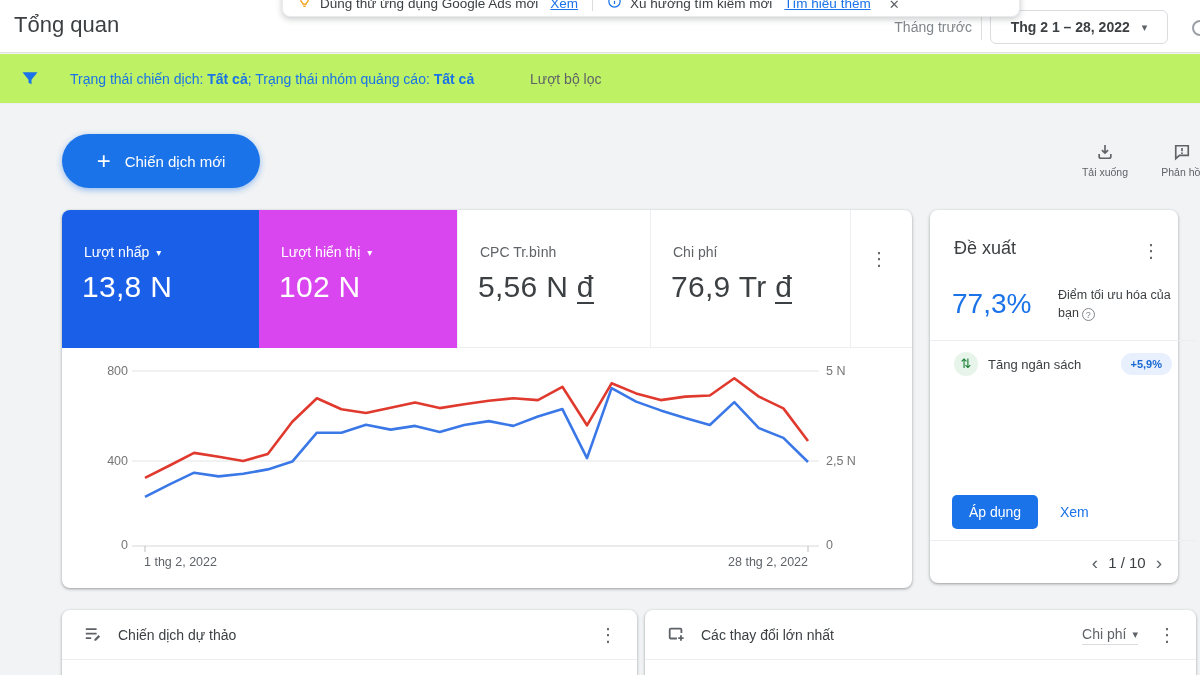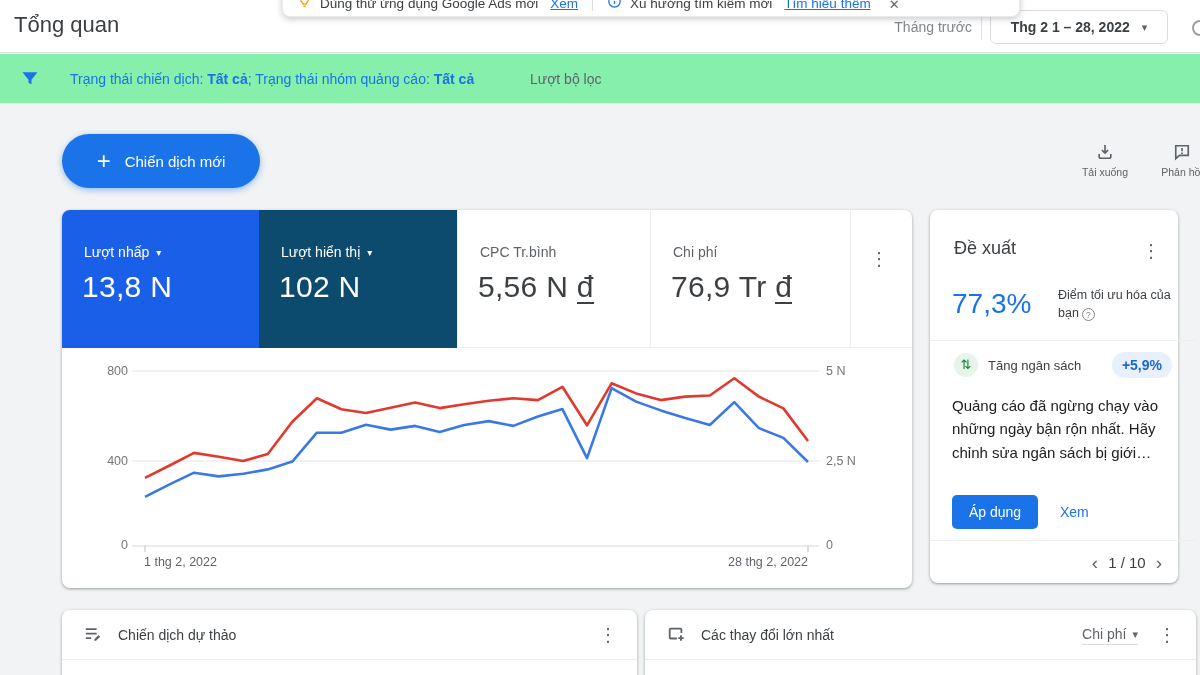--- a/index.html
+++ b/index.html
@@ -20,21 +20,21 @@
   .notif-divider { width:1px; height:16px; background:#dadce0; margin:0 14px 2px 14px; }
   .notif-close { font-size:13px; color:#5f6368; margin-left:18px; cursor:pointer; padding-bottom:1px; }
   .date-preset { position:absolute; right:228px; top:19px; font-size:14px; color:#80868b; cursor:pointer; }
   .date-vdiv { position:absolute; right:218px; top:14px; width:1px; height:26px; background:#e0e0e0; }
   .date-box { position:absolute; right:32px; top:10px; width:178px; height:34px; border:1px solid #dadce0; border-radius:6px;
     background:#fff; display:flex; align-items:center; justify-content:center; gap:12px; cursor:pointer; }
   .date-box .val { font-size:14px; font-weight:700; color:#3c4043; }
   .caret { font-size:11px; color:#5f6368; }
   .edge-icon { position:absolute; right:-8px; top:20px; width:16px; height:16px; border:2px solid #9aa0a6; border-radius:50%; }
   
-  .filterbar { position:absolute; left:0; top:54px; width:1200px; height:50px; background:#86efac; border-bottom:1px solid #eceef0; z-index:4; display:flex; align-items:center; }
+  .filterbar { position:absolute; left:0; top:54px; width:1200px; height:50px; background:#bef264; border-bottom:1px solid #eceef0; z-index:4; display:flex; align-items:center; }
   .funnel { position:absolute; left:20px; top:15px; }
   .filter-text { position:absolute; left:70px; top:17px; font-size:14px; color:#1a73e8; }
   .filter-text b { font-weight:700; }
   .more-filters { position:absolute; left:530px; top:17px; font-size:14px; color:#5f6368; cursor:pointer; }
   
   .new-campaign { position:absolute; left:62px; top:134px; width:198px; height:54px; border-radius:27px;
     color:#fff; display:flex; align-items:center; justify-content:center; gap:14px;
     font-size:15px; font-weight:500; box-shadow:0 2px 6px rgba(26,115,232,.45); cursor:pointer; }
   .plus { font-size:24px; font-weight:300; line-height:1; }
   .tool { position:absolute; width:64px; text-align:center; cursor:pointer; }
@@ -68,21 +68,21 @@
   .reco-title { position:absolute; left:24px; top:28px; font-size:18px; color:#3c4043; }
   .reco-card .menu-dots { position:absolute; right:18px; top:32px; }
   .opt-score { position:absolute; left:22px; top:78px; font-size:28px; color:#1a73e8; }
   .opt-label { position:absolute; left:128px; top:76px; width:134px; font-size:12.5px; line-height:1.45; color:#3c4043; }
   .help-circle { display:inline-block; width:13px; height:13px; border:1px solid #80868b; border-radius:50%;
     font-size:9px; color:#80868b; text-align:center; line-height:12px; vertical-align:-1px; margin-left:3px; }
   .reco-div1 { position:absolute; left:0; top:130px; width:266px; height:1px; background:#eceef0; }
   .reco-item-row { position:absolute; left:24px; top:142px; width:218px; display:flex; align-items:center; }
   .budget-ic { width:24px; height:24px; border-radius:50%; background:#e6f4ea; color:#188038; font-size:13px; text-align:center; line-height:24px; }
   .reco-item-label { margin-left:10px; font-size:13px; color:#3c4043; flex:1; }
-  .badge { background:#e8f0fe; color:#1967d2; font-size:14px; font-weight:700; padding:5px 10px; border-radius:14px; }
+  .badge { background:#e8f0fe; color:#1967d2; font-size:11px; font-weight:700; padding:5px 10px; border-radius:14px; }
   .reco-desc { position:absolute; left:22px; top:184px; width:234px; font-size:15px; font-weight:500; line-height:1.55; color:#202124; }
   .apply-btn { position:absolute; left:22px; top:285px; background:#1a73e8; color:#fff; font-size:14px; font-weight:500;
     padding:9px 17px; border-radius:5px; cursor:pointer; }
   .view-link { position:absolute; left:130px; top:294px; color:#1a73e8; font-size:14px; font-weight:500; cursor:pointer; }
   .reco-div2 { position:absolute; left:0; top:330px; width:266px; height:1px; background:#eceef0; }
   .pager { position:absolute; right:16px; top:343px; display:flex; align-items:center; gap:10px; font-size:15px; color:#3c4043; }
   .pg-chev { font-size:19px; color:#5f6368; cursor:pointer; line-height:1; }
   
   .bottom-card { top:610px; height:70px; border-radius:8px 8px 0 0; }
   .bc-left { left:62px; width:575px; }
@@ -179,21 +179,21 @@
 
   <div class="card chart-card">
     <div class="score-row">
       <div class="score-cell c0" style="background-color: rgb(26, 95, 232);">
         <span class="sc-label">
           <span>Lượt nhấp</span>
           <span class="caret">▾</span>
         </span>
         <span class="sc-value">13,8 N</span>
       </div>
-      <div class="score-cell c1" style="background-color: #0c4a6e;">
+      <div class="score-cell c1" style="background-color: #d946ef;">
         <span class="sc-label">
           <span>Lượt hiển thị</span>
           <span class="caret">▾</span>
         </span>
         <span class="sc-value">102 N</span>
       </div>
       <div class="score-cell c2">
         <span class="sc-label dark">CPC Tr.bình</span>
         <span class="sc-value dark"><span>5,56 N</span> <span class="dong">đ</span></span>
       </div>
@@ -232,21 +232,20 @@
     <div class="opt-score">77,3%</div>
     <div class="opt-label">
       <span>Điểm tối ưu hóa của bạn</span><span class="help-circle">?</span>
     </div>
     <div class="reco-div1"></div>
     <div class="reco-item-row">
       <span class="budget-ic">⇅</span>
       <span class="reco-item-label">Tăng ngân sách</span>
       <span class="badge">+5,9%</span>
     </div>
-    <div class="reco-desc">Quảng cáo đã ngừng chạy vào những ngày bận rộn nhất. Hãy chỉnh sửa ngân sách bị giới…</div>
     <div class="apply-btn">Áp dụng</div>
     <div class="view-link">Xem</div>
     <div class="reco-div2"></div>
     <div class="pager">
       <span class="pg-chev">‹</span>
       <span>1 / 10</span>
       <span class="pg-chev">›</span>
     </div>
   </div>
 

